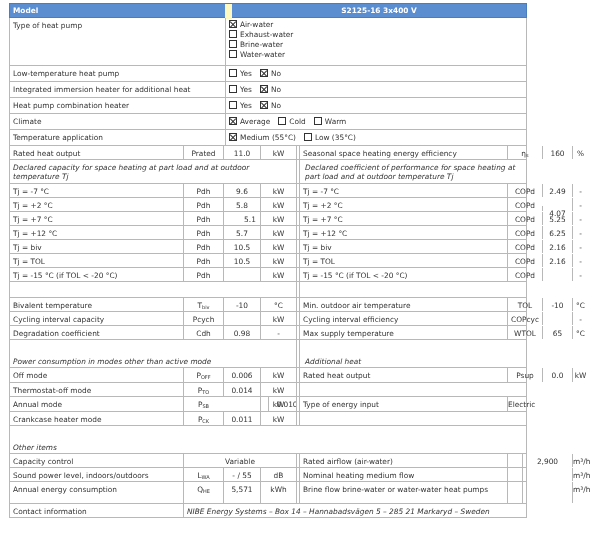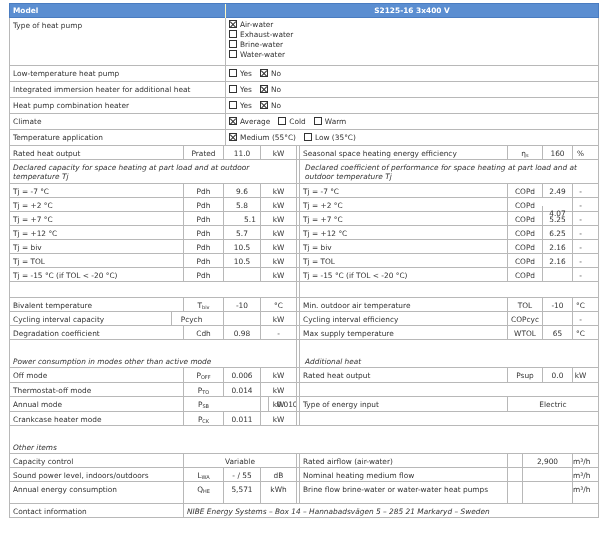--- a/index.html
+++ b/index.html
@@ -1,22 +1,22 @@
 <!DOCTYPE html>
 <html><head>
 <meta charset="utf-8">
 <style>
   html, body { margin:0; padding:0; background:#ffffff; }
   body { width:600px; height:551px; position:relative; overflow:hidden;
          font-family:"DejaVu Sans", sans-serif; font-size:7.4px; color:#333; }
-  .tbl { position:absolute; left:9px; top:3px; width:590px;border-radius:30px; }
+  .tbl { position:absolute; left:9px; top:3px; width:518px;border-radius:30px; }
   .row { position:relative; border-bottom:1px solid #b8b8b8; box-sizing:border-box; }
   .hdr { background:#5b8ed1; color:#fff; font-weight:bold; height:15px; border:1px solid #4a7cc0; }
   .hdr .l { position:absolute; left:3px; top:2px; }
-  .hdr .r { position:absolute; left:215px; right:0; top:2px; text-align:center; border-left:1px solid #fef9c3; height:15px; margin-top:-2px; padding-top:2px; box-sizing:border-box; }
+  .hdr .r { position:absolute; left:215px; right:0; top:2px; text-align:center; border-left:7px solid #fef9c3; height:15px; margin-top:-2px; padding-top:2px; box-sizing:border-box; }
   .full { border-left:1px solid #b8b8b8; border-right:1px solid #b8b8b8; }
   .c { position:absolute; top:0; bottom:0; box-sizing:border-box; padding:3px 3px 0 3px; white-space:nowrap; }
   .bl { border-left:1px solid #b8b8b8; }
   .ctr { text-align:center; padding-left:0; padding-right:0; }
   .it { font-style:italic; }
   .cb { display:inline-block; width:8px; height:8px; border:1px solid #333; box-sizing:border-box; vertical-align:-1px; margin-right:3px; position:relative; }
   .cb.x::before, .cb.x::after { content:""; position:absolute; left:-1px; top:2.5px; width:8px; height:1px; background:#333; }
   .cb.x::before { transform:rotate(45deg); }
   .cb.x::after { transform:rotate(-45deg); }
   .opt { display:inline-block; margin-right:8px; }
@@ -163,21 +163,21 @@
       <div class="c ctr bl" style="left:213px;width:37px;">-10</div>
       <div class="c ctr bl" style="left:250px;width:36px;">°C</div>
       <div class="mid"></div>
       <div class="c " style="left:290px;width:207px;">Min. outdoor air temperature</div>
       <div class="c ctr bl" style="left:497px;width:35px;">TOL</div>
       <div class="c ctr bl" style="left:532px;width:30px;">-10</div>
       <div class="c ctr bl" style="left:562px;width:16px;">°C</div>
     </div>
     <div class="row full" style="height:14px">
       <div class="c " style="left:0px;width:173px;">Cycling interval capacity</div>
-      <div class="c ctr bl" style="left:161px;width:40px;">Pcych</div>
+      <div class="c ctr bl" style="left:173px;width:40px;">Pcych</div>
       <div class="c ctr bl" style="left:213px;width:37px;"></div>
       <div class="c ctr bl" style="left:250px;width:36px;">kW</div>
       <div class="mid"></div>
       <div class="c " style="left:290px;width:207px;">Cycling interval efficiency</div>
       <div class="c ctr bl" style="left:497px;width:35px;">COPcyc</div>
       <div class="c ctr bl" style="left:532px;width:30px;"></div>
       <div class="c ctr bl" style="left:562px;width:16px;">-</div>
     </div>
     <div class="row full" style="height:14px">
       <div class="c " style="left:0px;width:173px;">Degradation coefficient</div>

